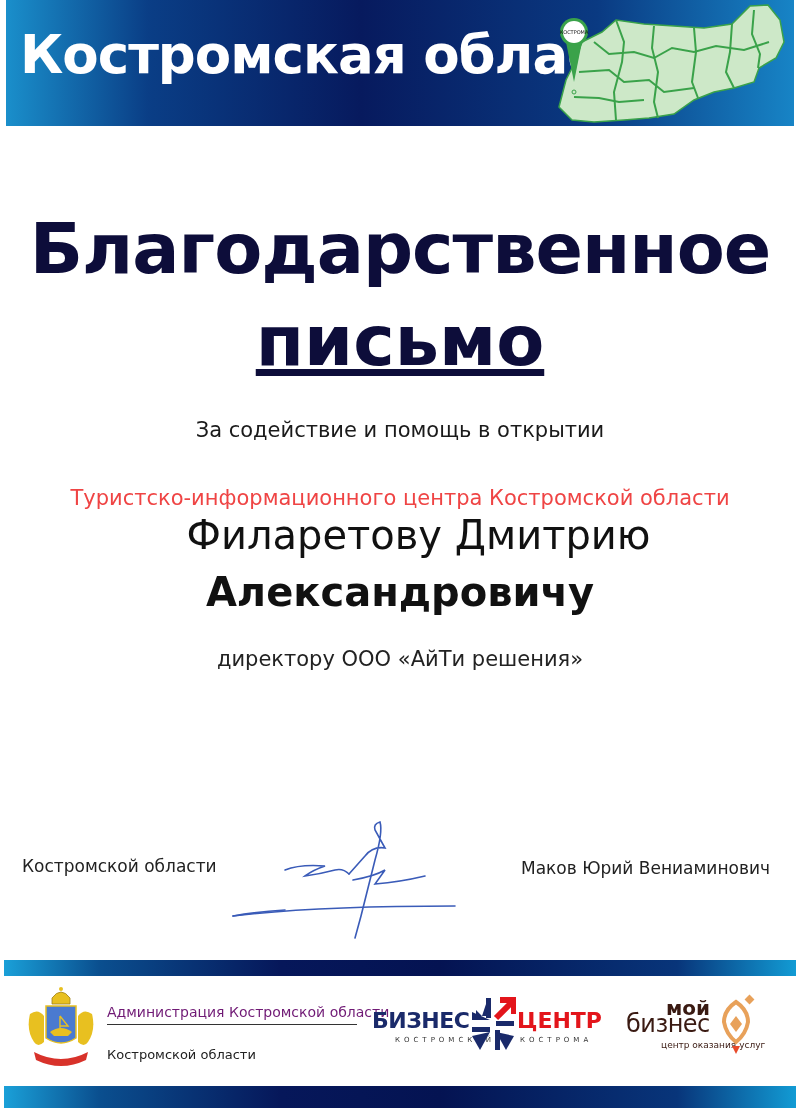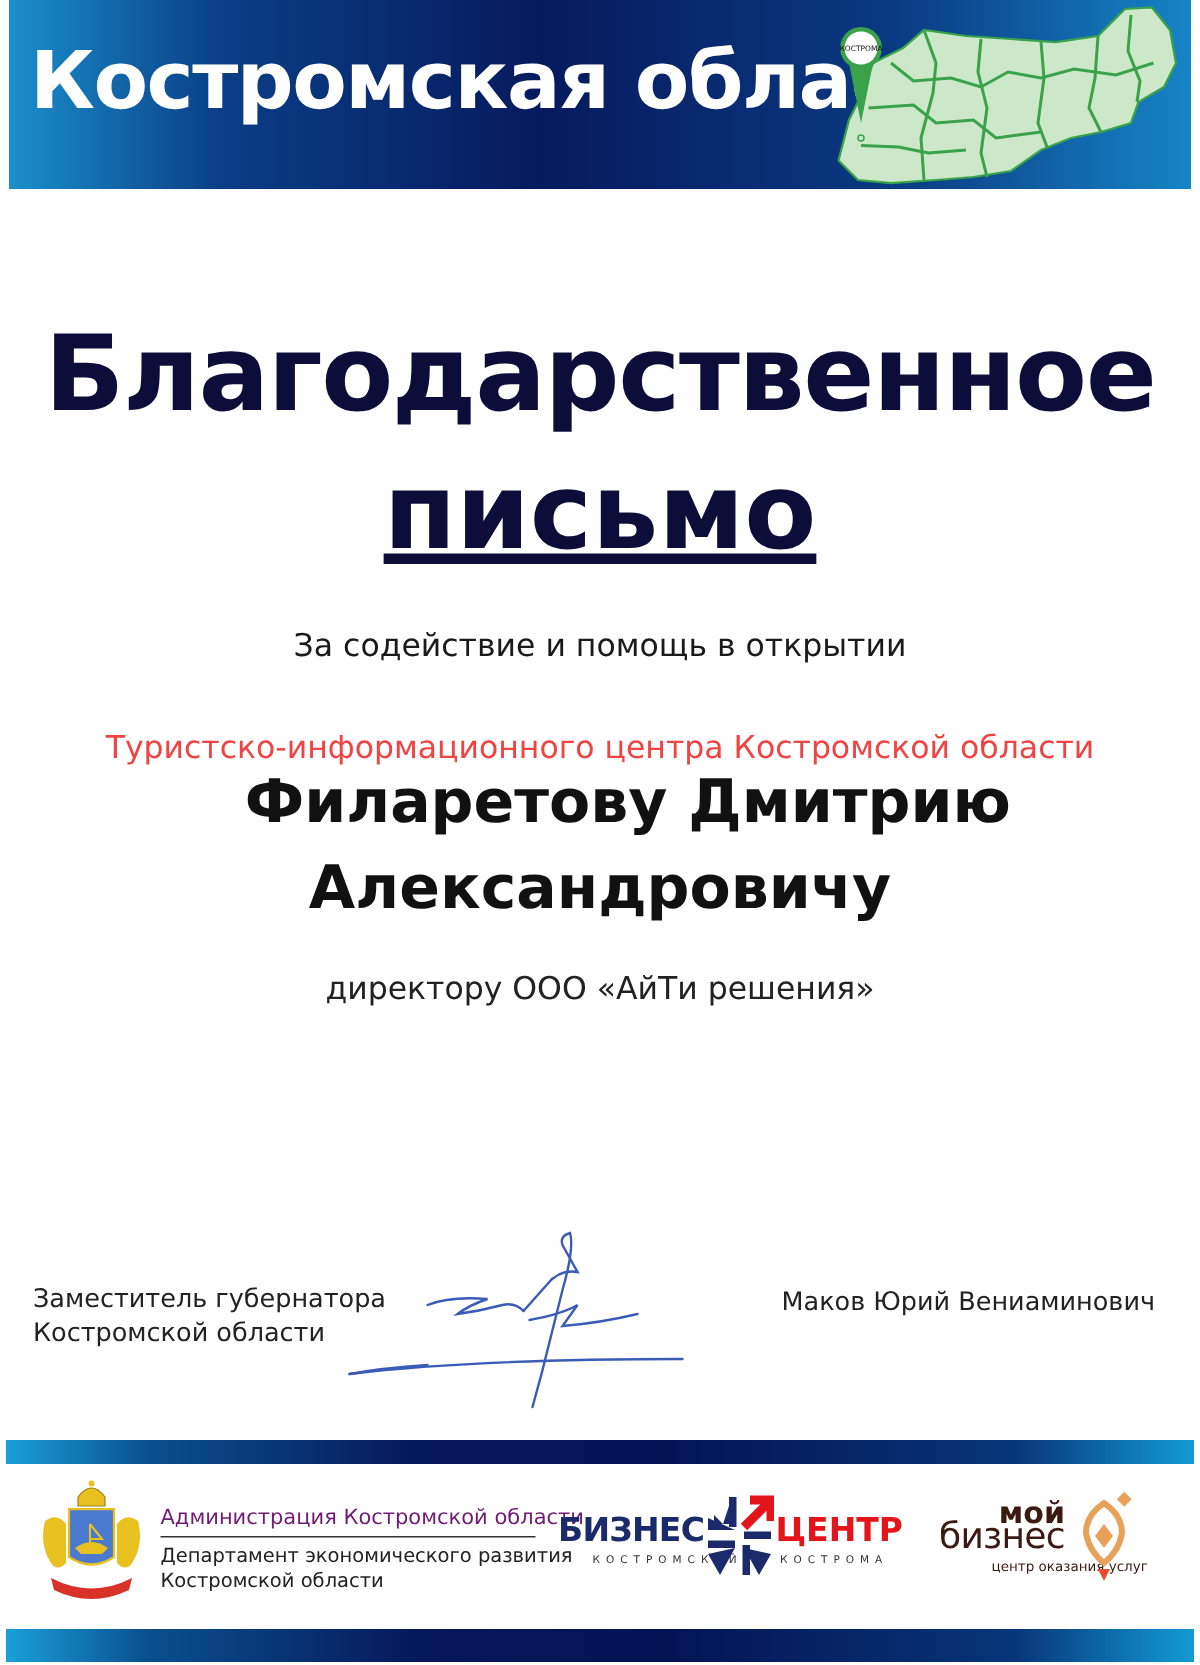--- a/index.html
+++ b/index.html
@@ -13,21 +13,21 @@
                  color:#fff; letter-spacing:-1px; white-space:nowrap; }
     #region-map { position:absolute; left:548px; top:2px; width:240px; height:122px; }
     #mid-band { top:960px; height:16px; }
     #bot-band { top:1086px; height:22px; }
 
     .center { position:absolute; left:0; right:0; text-align:center; }
     #doc-title-1 { top:208px; font-size:70px; font-weight:bold; color:#0d0d3a; letter-spacing:-1px; }
     #doc-title-2 { top:300px; font-size:70px; font-weight:bold; color:#0d0d3a;text-decoration:underline; }
     #reason-1 { top:418px; font-size:21px; color:#1a1a1a; }
     #reason-2 { top:446px; font-size:21px; color:#ef4444;margin-top:40px; }
-    #name-1 { top:512px; font-size:40px; font-weight:bold; color:#111;margin-left:37px; }
+    #name-1 { top:512px; font-size:40px; font-weight:normal; color:#111;margin-left:37px; }
     #name-2 { top:569px; font-size:40px; font-weight:bold; color:#111; }
     #position { top:647px; font-size:21px; color:#222; }
 
     #signer-title { position:absolute; left:22px; top:855px; font-size:17px; line-height:23px; color:#222; }
     #signer-name { position:absolute; left:521px; top:858px; font-size:17px; color:#222; }
     #signature { position:absolute; left:225px; top:820px; width:240px; height:120px; }
 
     #footer { position:absolute; left:0; right:0; top:978px; height:106px; }
     #coat { position:absolute; left:24px; top:8px; width:74px; height:82px; }
     #admin-name { position:absolute; left:107px; top:26px; font-size:14px; color:#701a75; white-space:nowrap; }
@@ -77,21 +77,20 @@
 <div id="doc-title-2" class="center">письмо</div>
 
 <div id="reason-1" class="center">За содействие и помощь в открытии</div>
 <div id="reason-2" class="center">Туристско-информационного центра Костромской области</div>
 
 <div id="name-1" class="center">Филаретову Дмитрию</div>
 <div id="name-2" class="center">Александровичу</div>
 <div id="position" class="center">директору ООО «АйТи решения»</div>
 
 <div id="signer-title">
-  <div>Заместитель губернатора</div>
   <div>Костромской области</div>
 </div>
 <svg id="signature" viewBox="0 0 240 120">
   <g stroke="#3a5bb8" stroke-width="1.6" fill="none" stroke-linecap="round">
     <path d="M60 50 Q75 44 100 46 Q88 50 80 56 Q95 54 110 50 Q118 48 124 54"></path>
     <path d="M124 54 L140 36 Q148 26 160 28 L150 10 Q148 4 155 2 Q158 12 150 40 L136 96 L130 118"></path>
     <path d="M128 60 Q150 56 160 50 L150 64 Q175 62 200 56"></path>
     <path d="M8 96 Q90 86 230 86"></path>
     <path d="M8 96 Q30 92 60 90"></path>
   </g>
@@ -106,21 +105,20 @@
     <circle cx="37" cy="3" r="2" fill="#e8c020"></circle>
     <path d="M22 20 L52 20 L52 52 Q37 62 22 52 Z" fill="#4a7ad0" stroke="#e8c020" stroke-width="1.5"></path>
     <path d="M26 46 Q37 38 48 46 L44 50 L30 50 Z" fill="#e8c020"></path>
     <path d="M36 30 L36 44 M36 30 L44 40 L36 40" stroke="#e8c020" stroke-width="1.4" fill="none"></path>
     <path d="M6 28 Q2 44 10 56 Q14 62 20 56 L20 30 Q14 22 6 28Z" fill="#e8c020"></path>
     <path d="M68 28 Q72 44 64 56 Q60 62 54 56 L54 30 Q60 22 68 28Z" fill="#e8c020"></path>
     <path d="M10 66 Q37 80 64 66 L62 74 Q37 86 12 74 Z" fill="#d8322a"></path>
   </svg>
   <div id="admin-name">Администрация Костромской области</div>
   <div id="admin-line"></div>
-  <div id="dept-1">Департамент экономического развития</div>
   <div id="dept-2">Костромской области</div>
 
   <div id="bc-logo">
     <div id="bc-biznes">БИЗНЕС</div>
     <div id="bc-kostr">КОСТРОМСКОЙ</div>
     <svg id="bc-arrows" viewBox="0 0 46 56">
       <g fill="#1a2a6a">
         <path d="M18 2 L18 20 L6 20 L6 14 L12 20Z"></path>
         <rect x="16" y="2" width="5" height="20"></rect>
         <path d="M2 16 L20 24 L2 24Z"></path>

